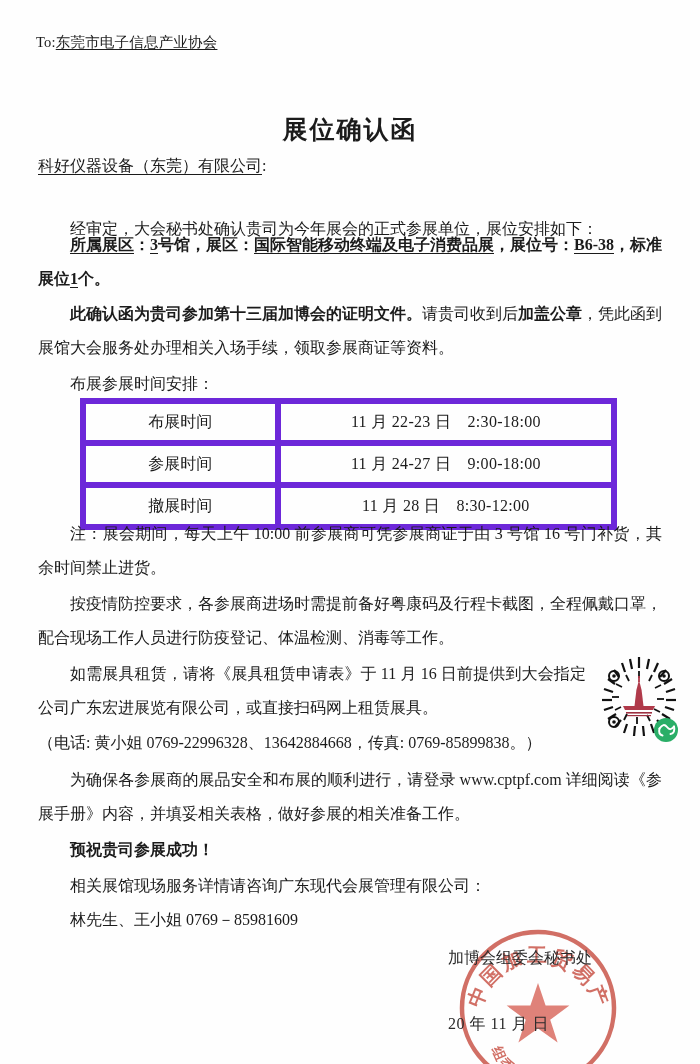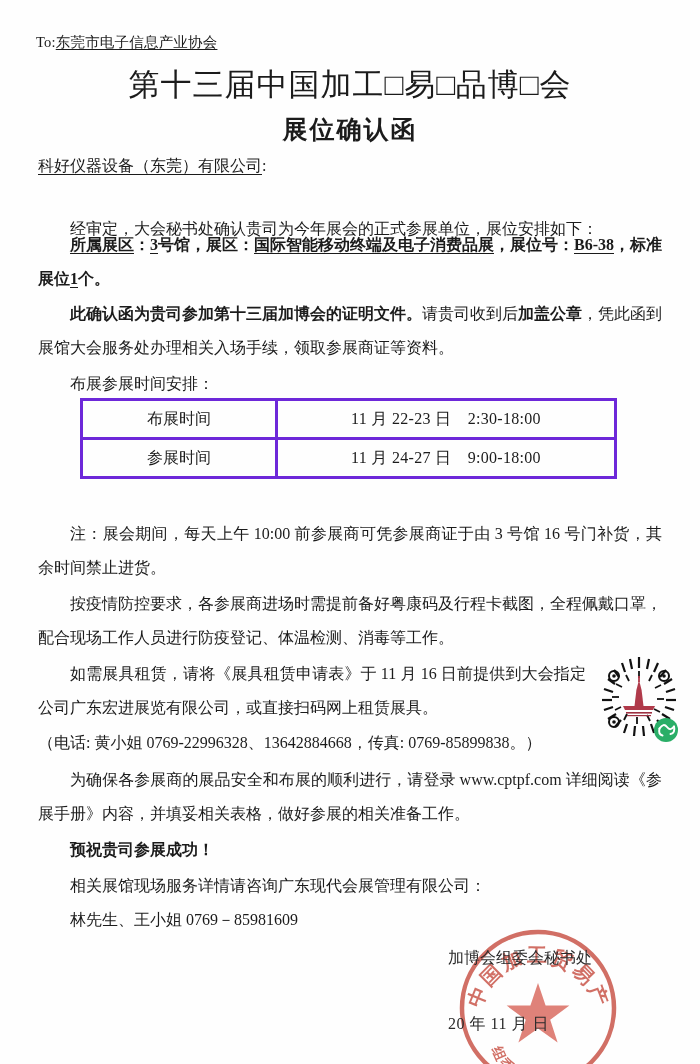--- a/index.html
+++ b/index.html
@@ -85,21 +85,21 @@
   
   .sched-table {
     position: absolute;
     left: 80px;
     top: 398px;
     width: 537px;
     border-collapse: collapse;
     font-size: 16px;
   }
   .sched-table td {
-    border: 3px solid #6d28d9;
+    border: 6px solid #6d28d9;
     height: 36px;
     text-align: center;
     vertical-align: middle;
     padding: 0 6px;
   }
   .sched-table td.c1 { width: 192px; }
   .sched-table td.c2 { width: 345px; letter-spacing: 0.3px; }
 
   
   .miniqr {
@@ -137,21 +137,20 @@
 </head>
 <body>
 
 <div id="page">
   <div class="doc">
 
     <div class="to-line">
       <span class="to-label">To:</span><span class="to-value">东莞市电子信息产业协会</span>
     </div>
 
-    <div class="title-main tofu">第十三届中国加工□易□品博□会</div>
     <div class="title-sub">展位确认函</div>
 
     <div class="addressee">
       <span class="nm">科好仪器设备（东莞）有限公司</span><span>:</span>
     </div>
 
     <div class="para indent" style="top:192px;margin-top:20px;">经审定，大会秘书处确认贵司为今年展会的正式参展单位，展位安排如下：</div>
 
     <div class="para" style="top:228px; text-indent:32px;">
       <span class="bu">所属展区</span><span class="b">：</span><span class="bu">3</span><span class="b">号馆</span><span class="b">，</span><span class="b">展区</span><span class="b">：</span><span class="bu">国际智能移动终端及电子消费品展</span><span class="b">，</span><span class="b">展位号</span><span class="b">：</span><span class="bu">B6-38</span><span class="b">，</span><span class="b">标准展位</span><span class="bu">1</span><span class="b">个。</span>
@@ -165,20 +164,24 @@
 
     <table class="sched-table">
       <tbody>
         <tr>
           <td class="c1">布展时间</td>
           <td class="c2">11 月 22-23 日　2:30-18:00</td>
         </tr>
         <tr>
           <td class="c1">参展时间</td>
           <td class="c2">11 月 24-27 日　9:00-18:00</td>
+        </tr>
+        <tr>
+          <td class="c1">撤展时间</td>
+          <td class="c2">11 月 28 日　8:30-12:00</td>
         </tr>
       </tbody>
     </table>
 
     <div class="para indent" style="top:517px;">注：展会期间，每天上午 10:00 前参展商可凭参展商证于由 3 号馆 16 号门补货，其余时间禁止进货。</div>
 
     <div class="para indent" style="top:587px;">按疫情防控要求，各参展商进场时需提前备好粤康码及行程卡截图，全程佩戴口罩，配合现场工作人员进行防疫登记、体温检测、消毒等工作。</div>
 
     <div class="para indent" style="top:657px; width:548px;">如需展具租赁，请将《展具租赁申请表》于 11 月 16 日前提供到大会指定公司广东宏进展览有限公司，或直接扫码网上租赁展具。</div>
 

